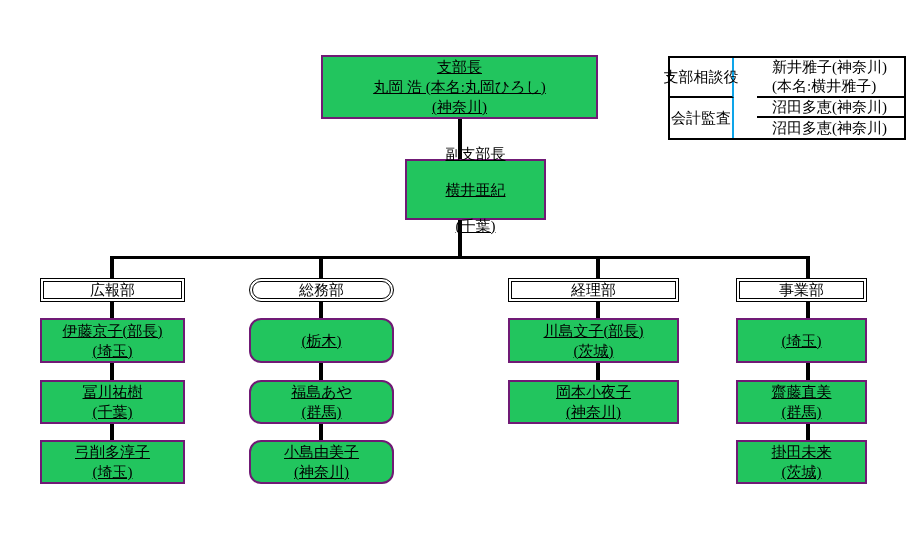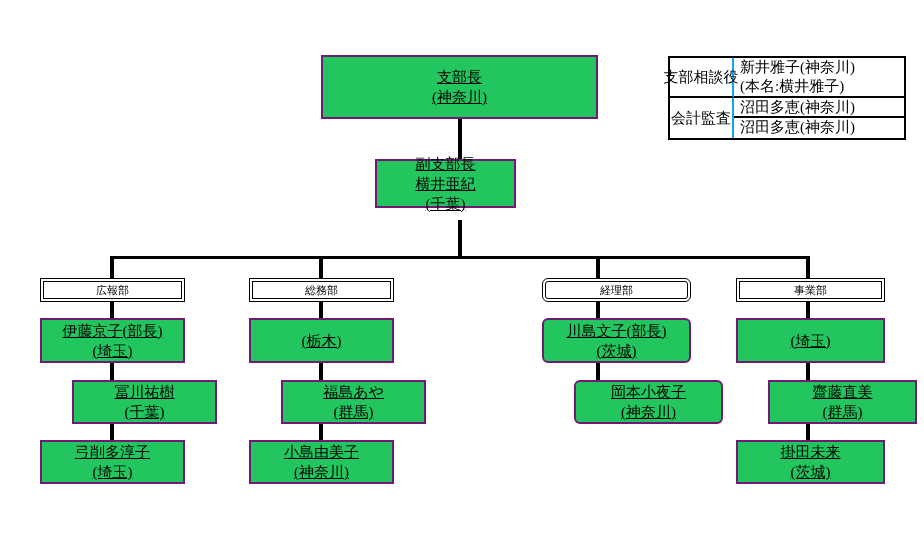--- a/index.html
+++ b/index.html
@@ -9,77 +9,78 @@
   }
   .line{position:absolute;background:#000;}
   .box{
     position:absolute;box-sizing:border-box;background:#22c55e;border:2px solid #701a75;
     display:flex;flex-direction:column;align-items:center;justify-content:center;
     text-align:center;font-size:15px;line-height:20px;white-space:pre;text-decoration:underline;
   }
   .hdr{
     position:absolute;box-sizing:border-box;background:#fff;border:4px double #000;
     display:flex;align-items:center;justify-content:center;
-    text-align:center;font-size:11px;line-height:15px;white-space:pre;
+    text-align:center;font-size:15px;line-height:15px;white-space:pre;
   }
   
-  .c1{left:40px;width:145px;} .c2{left:249px;width:145px;}
-  .c3{left:542px;width:149px;border-radius:6px;} .c4{left:736px;width:149px;}
+  .c1{left:40px;width:145px;} .c2{left:249px;width:145px;border-radius:12px;}
+  .c3{left:508px;width:171px;} .c4{left:736px;width:131px;}
   .rh{top:278px;height:24px;}
   .r1{top:318px;height:45px;}
-  .r2{top:380px;height:44px;margin-left:32px;}
+  .r2{top:380px;height:44px;}
   .r3{top:440px;height:44px;}
   
   .adv{
     position:absolute;left:668px;top:56px;width:238px;height:84px;
     box-sizing:border-box;background:#fff;border:2px solid #000;
     display:grid;grid-template-columns:64px 1fr;grid-template-rows:40px 20px 20px;
   }
   .adv .lbl{
     box-sizing:border-box;border-right:2px solid #0ea5e9;
     display:flex;align-items:center;justify-content:center;
     font-size:15px;white-space:pre;
   }
   .adv .bb{border-bottom:2px solid #000;}
   .adv .span2{grid-row:2/4;}
   .adv .val{
-    box-sizing:border-box;display:flex;flex-direction:column;justify-content:flex-start;
-    padding-left:6px;font-size:15px;line-height:19px;white-space:pre;
+    box-sizing:border-box;display:flex;flex-direction:column;justify-content:center;
+    padding-left:15px;font-size:15px;line-height:19px;white-space:pre;margin-left:23px;
   }
 </style>
 </head>
 <body>
 
 <div class="canvas">
 
   <div class="line" style="left:458px;top:119px;width:4px;height:40px;"></div>
   <div class="line" style="left:458px;top:220px;width:4px;height:39px;"></div>
   <div class="line" style="left:110px;top:256px;width:700px;height:3px;"></div>
   <div class="line" style="left:110px;top:256px;width:4px;height:190px;"></div>
   <div class="line" style="left:319px;top:256px;width:4px;height:190px;"></div>
   <div class="line" style="left:596px;top:256px;width:4px;height:134px;"></div>
   <div class="line" style="left:806px;top:256px;width:4px;height:190px;"></div>
 
   <div class="box" style="left:321px;top:55px;width:277px;height:64px;">
     <span>支部長</span>
+    <span>丸岡 浩 (本名:丸岡ひろし)</span>
     <span>(神奈川)</span>
   </div>
 
   <div class="adv">
     <div class="lbl bb">支部相談役</div>
     <div class="val bb">
       <span>新井雅子(神奈川)</span>
       <span>(本名:横井雅子)</span>
     </div>
     <div class="lbl span2">会計監査</div>
     <div class="val bb">沼田多恵(神奈川)</div>
     <div class="val">沼田多恵(神奈川)</div>
   </div>
 
-  <div class="box" style="left:375px;top:159px;width:141px;height:49px;">
+  <div class="box" style="left:405px;top:159px;width:141px;height:61px;gap:16px;">
     <span>副支部長</span>
     <span>横井亜紀</span>
     <span>(千葉)</span>
   </div>
 
   <div class="hdr c1 rh">
     <span>広報部</span>
   </div>
   <div class="box c1 r1">
     <span>伊藤京子(部長)</span>

